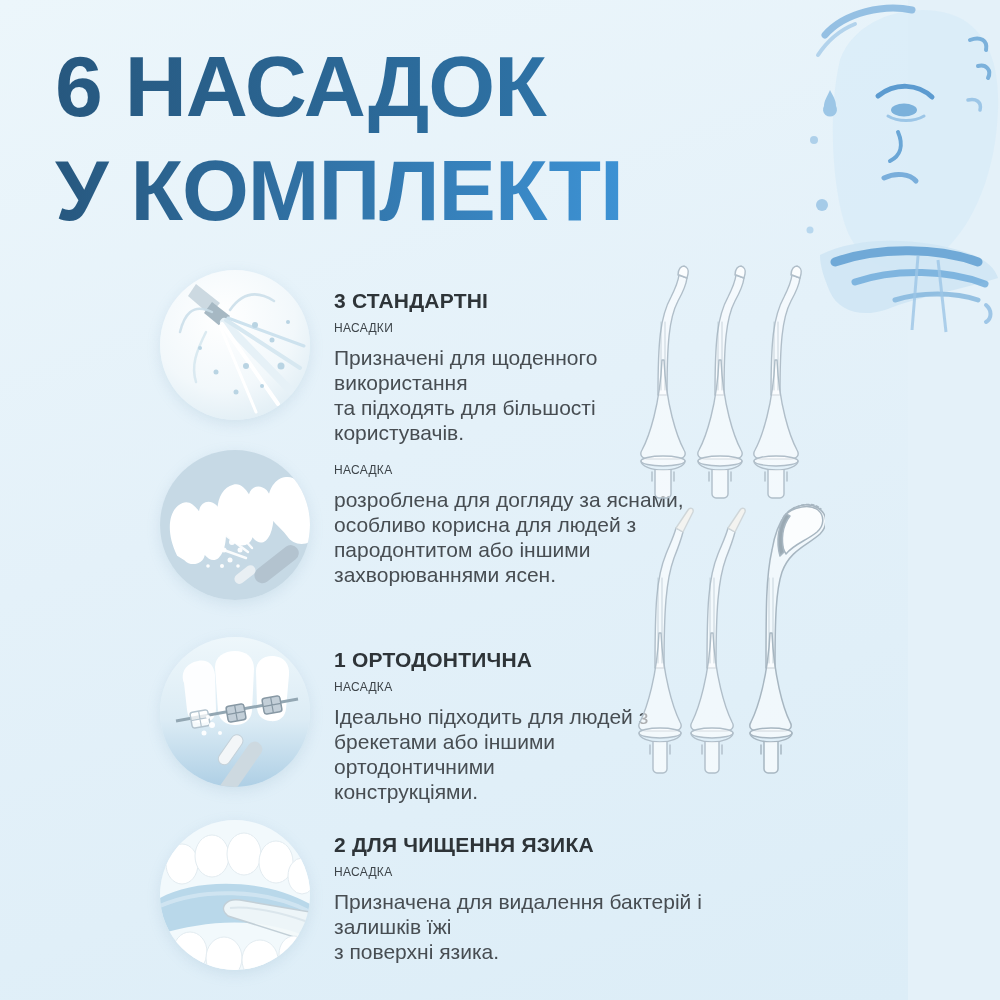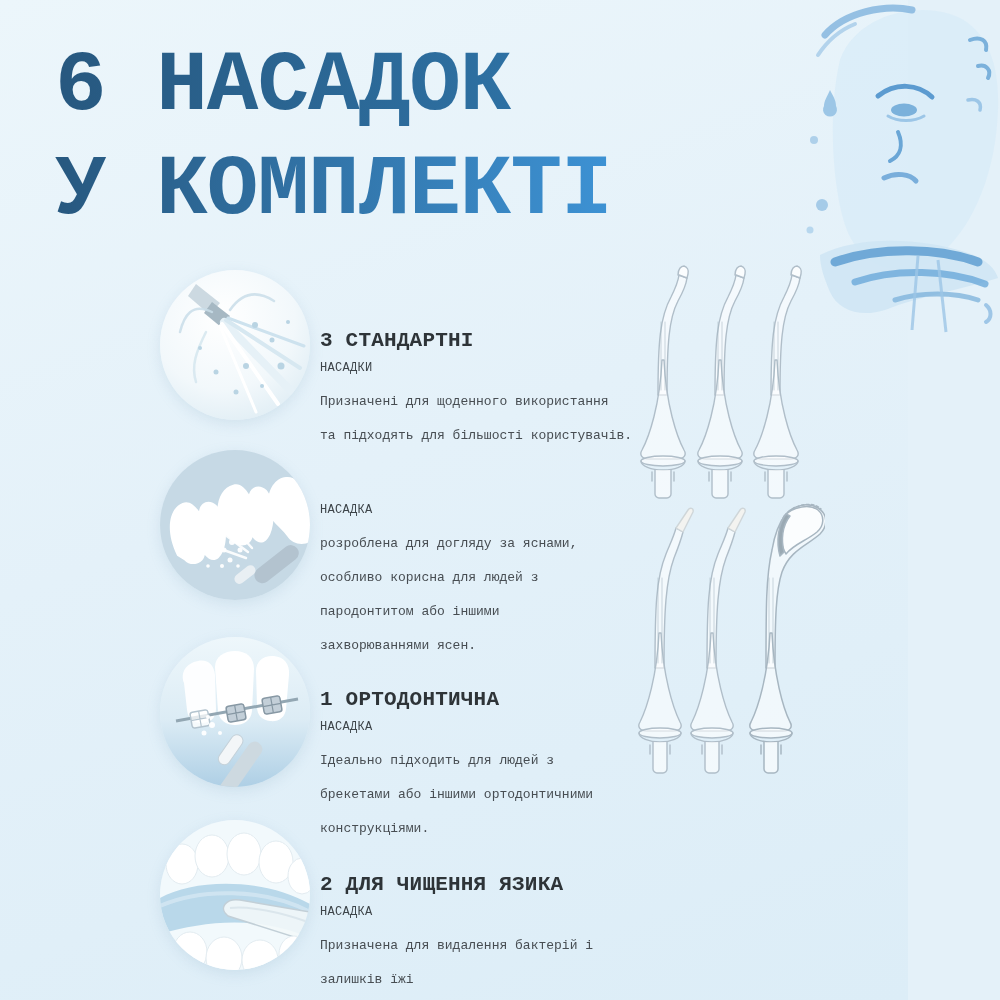--- a/index.html
+++ b/index.html
@@ -4,21 +4,20 @@
 <style>
   html,body{margin:0;padding:0;}
   body{
     width:1000px;height:1000px;overflow:hidden;
     font-family:"Liberation Sans", sans-serif;
     background:#e4f1f9;
   }
   .canvas{
     position:relative;width:908px;height:1000px;
     background:linear-gradient(160deg,#ecf6fb 0%,#e4f1f9 45%,#dcedf7 100%);
-    font-family:Liberation Mono, monospace;
   }
 
   
   .title-block{position:absolute;left:55px;top:34px;}
   .title-line{
     display:block;
     font-size:86px;font-weight:800;letter-spacing:-1px;line-height:104px;
     color:#2d6fa0;
     white-space:nowrap;
   }
@@ -28,32 +27,32 @@
     .title-line.l2{background-image:linear-gradient(90deg,#27587f 0%,#3d92d4 100%);}
   }
 
   
   .section{position:absolute;left:160px;width:540px;}
   .s1{top:270px;} .s2{top:450px;} .s3{top:637px;} .s4{top:820px;}
   .circle-photo{
     position:absolute;left:0;top:0;width:150px;height:150px;border-radius:50%;
     overflow:hidden;box-shadow:0 4px 14px rgba(120,160,190,.18);
   }
-  .section-text{position:absolute;left:160px;top:18px;width:382px;margin-top:40px;}
+  .section-text{position:absolute;left:174px;top:18px;width:382px;}
   .s2 .section-text{top:6px;}
   .s3 .section-text{top:10px;}
   .s4 .section-text{top:12px;}
   .count-title{
     font-size:21px;font-weight:700;color:#2e3438;letter-spacing:.2px;line-height:26px;
   }
   .subtitle{
     font-size:12px;font-weight:400;color:#3d4449;letter-spacing:.3px;line-height:26px;margin-top:1px;
   }
   .description{
-    font-size:13px;font-weight:400;color:#474d52;line-height:34px;margin-top:4px;
+    font-size:21px;font-weight:400;color:#474d52;line-height:25px;margin-top:4px;
     white-space:pre-line;
   }
 
   
   .nozzle-group{position:absolute;}
   .group-standard{left:633px;top:260px;width:170px;height:240px;}
   .group-special{left:630px;top:498px;width:195px;height:278px;}
   .nozzle-group svg{width:100%;height:100%;display:block;}
 
   

